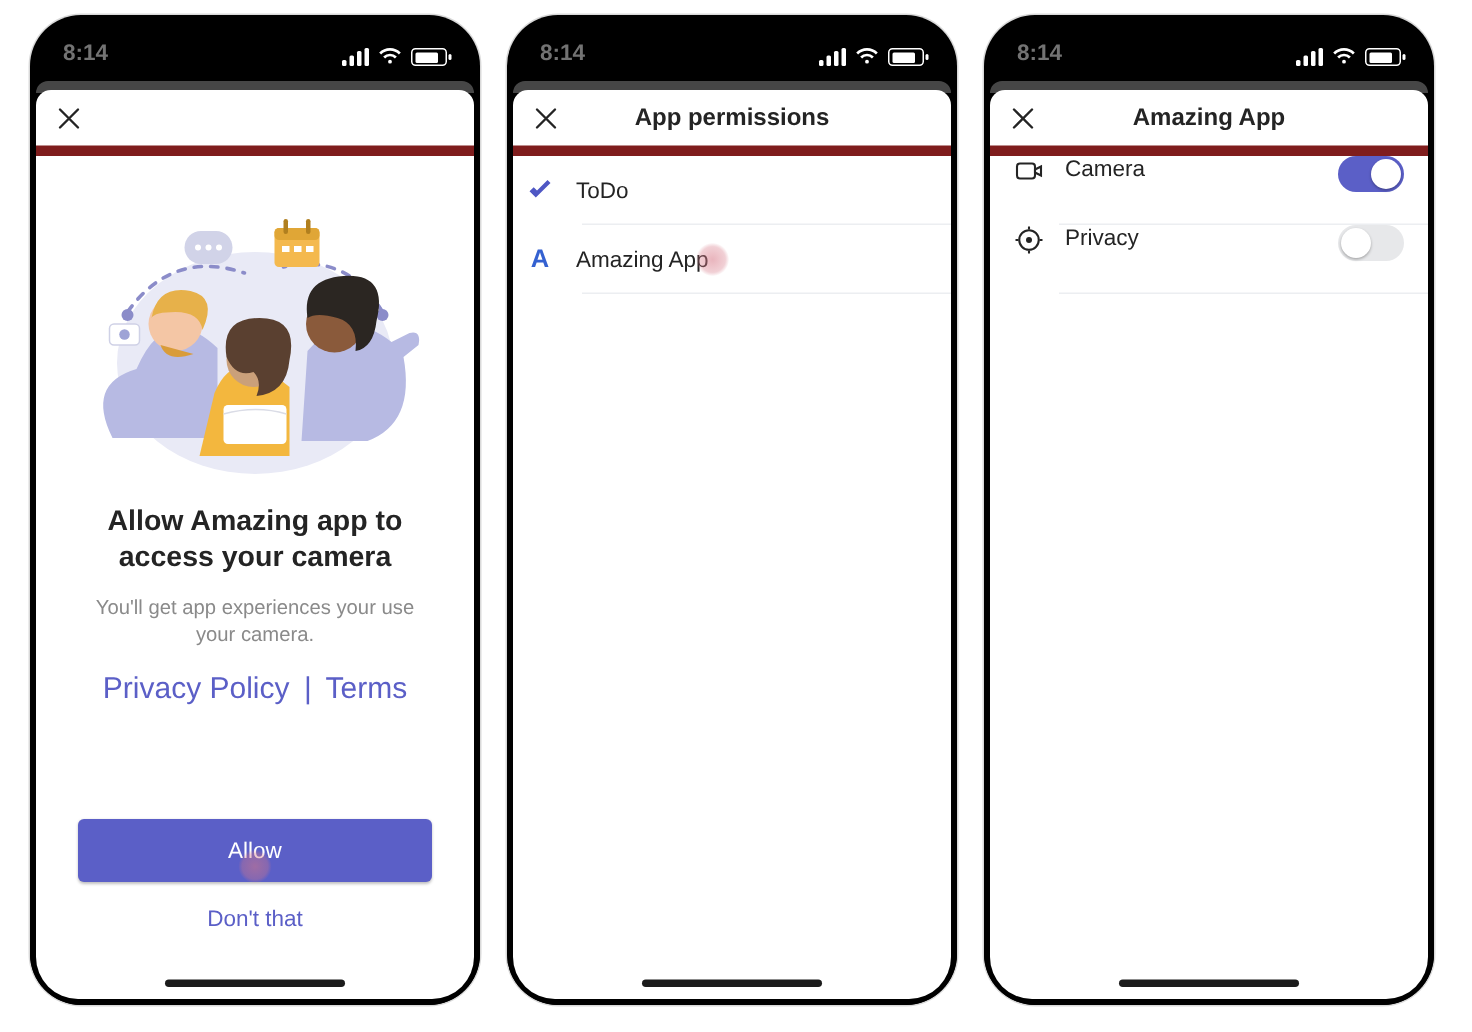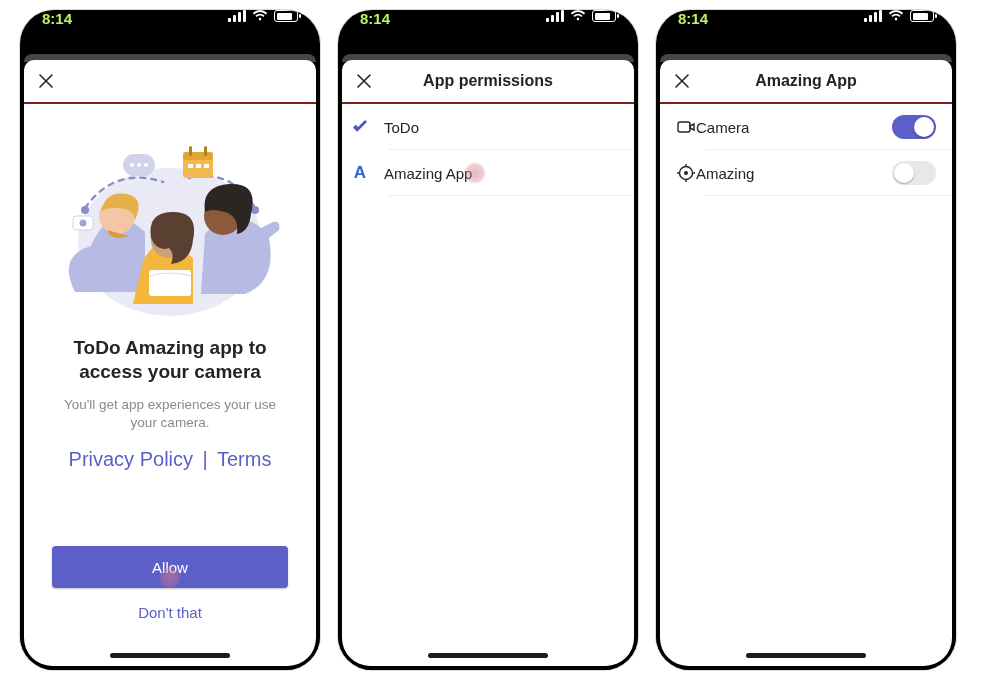--- a/index.html
+++ b/index.html
@@ -4,21 +4,21 @@
 <style>
   * { box-sizing: border-box; margin: 0; padding: 0; }
   html, body { width: 981px; height: 688px; background: #fff; font-family: -apple-system, "Segoe UI", Helvetica, Arial, sans-serif; }
   .stage { display: flex; gap: 18px; padding: 10px 20px; }
   .phone {
     width: 300px; height: 660px; border-radius: 34px; background: #000; position: relative;
     box-shadow: 0 0 0 1px rgba(0,0,0,.15);
     overflow: hidden; flex: 0 0 300px;
   }
   .statusbar {
-    height: 34px; color: #bef264; display: flex; align-items: flex-start; justify-content: space-between;
+    height: 34px; color: #737373; display: flex; align-items: flex-end; justify-content: space-between;
     padding: 0 22px; font-size: 15px; font-weight: 600;
   }
   .status-right { display:flex; align-items:center; gap:6px; }
   .sig-bars { display:flex; align-items:flex-end; gap:2px; height:12px; }
   .sig-bars span { width:3px; background:#fff; border-radius:1px; display:block; }
   .sig-bars span:nth-child(1){height:4px}
   .sig-bars span:nth-child(2){height:7px}
   .sig-bars span:nth-child(3){height:10px}
   .sig-bars span:nth-child(4){height:12px}
   .wifi { width:16px; height:12px; position:relative; }
@@ -27,21 +27,21 @@
   .batt i { position:absolute; left:1.5px; top:1.5px; bottom:1.5px; width:70%; background:#fff; border-radius:1px; display:block;}
   .screen-outer { position:absolute; left:0; right:0; top:44px; bottom:0; background:#000; }
   .sheet {
     position:absolute; left:4px; right:4px; top:6px; bottom:4px; background:#fff; border-radius: 10px 10px 28px 28px;
     display:flex; flex-direction:column; overflow:hidden;
   }
   .grabber {  
     position:absolute; left:4px; right:4px; top:0; height:8px; background:rgba(200,200,200,.35); border-radius:10px 10px 0 0;
   }
   .sheet-header {
-    height:44px; display:flex; align-items:center; position:relative; border-bottom:2px solid #7f1d1d;
+    height:44px; display:flex; align-items:center; position:relative; border-bottom:7px solid #7f1d1d;
   }
   .close-x {
     width:44px; height:44px; display:flex; align-items:center; justify-content:center; cursor:pointer;
     color:#242424;
   }
   .sheet-title {
     position:absolute; left:0; right:0; text-align:center; font-size:16px; font-weight:600; color:#242424; pointer-events:none;
   }
   .content { flex:1; overflow:auto; position:relative; }
 
@@ -78,21 +78,21 @@
   .list-row .divider { position:absolute; left:46px; right:0; bottom:0; height:1px; background:#eceef1; }
   .icon-slot { width:20px; height:20px; display:flex; align-items:center; justify-content:center; }
   .icon-check { color:#4f52b2; }
   .icon-letter {
     width:20px; height:20px; font-weight:800; font-size:17px; color:#3461d1; text-align:center; line-height:20px;
     font-family: "Segoe UI", Arial, sans-serif;
   }
 
   
   .perm-row {
-    display:flex; align-items:center; height:46px; padding:0 16px; position:relative;
+    display:flex; align-items:flex-start; gap:14px; height:46px; padding:0 16px; position:relative;
   }
   .perm-row .divider { position:absolute; left:46px; right:0; bottom:0; height:1px; background:#eceef1; }
   .perm-row .label { font-size:15px; color:#242424; flex:1; }
   .stroke-icon { color:#242424; }
   .toggle {
     width:44px; height:24px; border-radius:12px; position:relative; cursor:pointer; flex:0 0 44px;
   }
   .toggle.on { background:#5b5fc7; }
   .toggle.off { background:#e7e8ea; }
   .toggle .knob {
@@ -180,21 +180,21 @@
               <g>
                 <path d="M88 124 q14 -34 50 -4 v46 h-60z" fill="#f3b73e"></path>
                 <circle cx="114" cy="102" r="18" fill="#caa07a"></circle>
                 <path d="M96 100 q-4 -26 22 -26 q26 0 20 28 q-2 22 -22 24 q4 -10 -2 -16 q-12 4 -18 -10z" fill="#5a4030"></path>
                 <rect x="94" y="132" width="42" height="26" rx="3" fill="#fff"></rect>
                 <path d="M94 138 q22 -6 42 0" stroke="#dadce6" fill="none"></path>
               </g>
             </svg>
           </div>
 
-          <div class="prompt-title">ToDo Amazing app to access your camera</div>
+          <div class="prompt-title">Allow Amazing app to access your camera</div>
           <div class="prompt-sub">You'll get app experiences your use your camera.</div>
           <div class="policy-row">
             <a>Privacy Policy</a>
             <span class="policy-sep">|</span>
             <a>Terms</a>
           </div>
         </div>
 
         <div class="button-area">
           <button class="btn-primary">
@@ -309,21 +309,21 @@
             <span class="divider"></span>
           </div>
           <div class="perm-row">
             <span class="icon-slot stroke-icon">
               <svg width="20" height="20" viewBox="0 0 20 20" fill="none" stroke="#242424" stroke-width="1.4">
                   <circle cx="10" cy="10" r="6.5"></circle>
                   <circle cx="10" cy="10" r="2" fill="#242424" stroke="none"></circle>
                   <path d="M10 1v2M10 17v2M1 10h2M17 10h2"></path>
                 </svg>
             </span>
-            <span class="label">Amazing</span>
+            <span class="label">Privacy</span>
             <div class="toggle off">
                 <div class="knob"></div>
               </div>
             <span class="divider"></span>
           </div>
         </div>
 
         <div class="home-indicator"></div>
       </div>
     </div>

